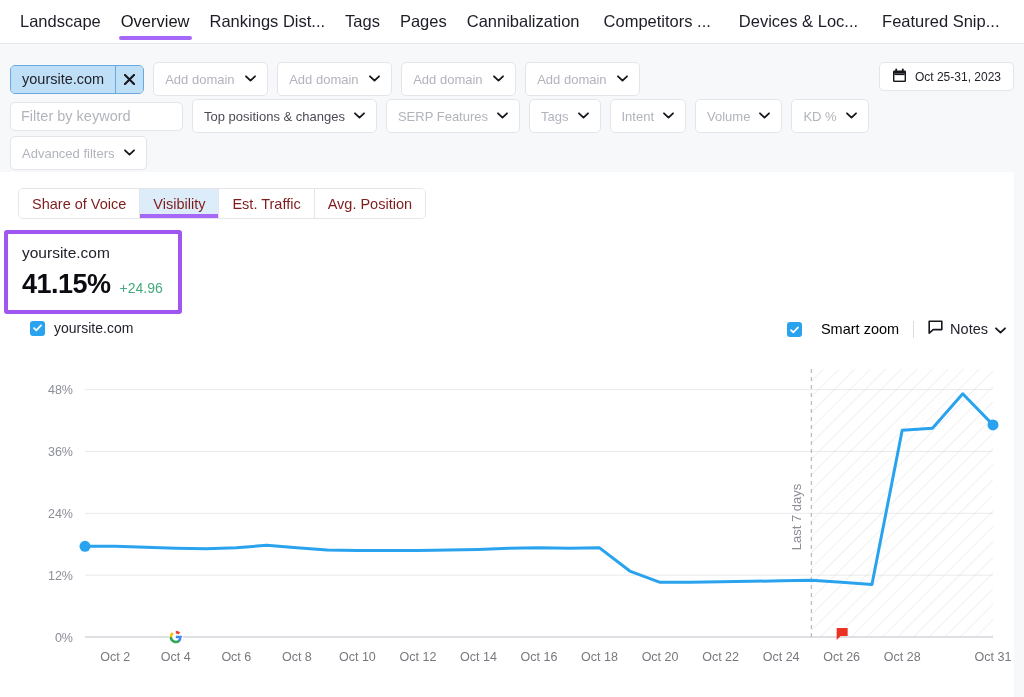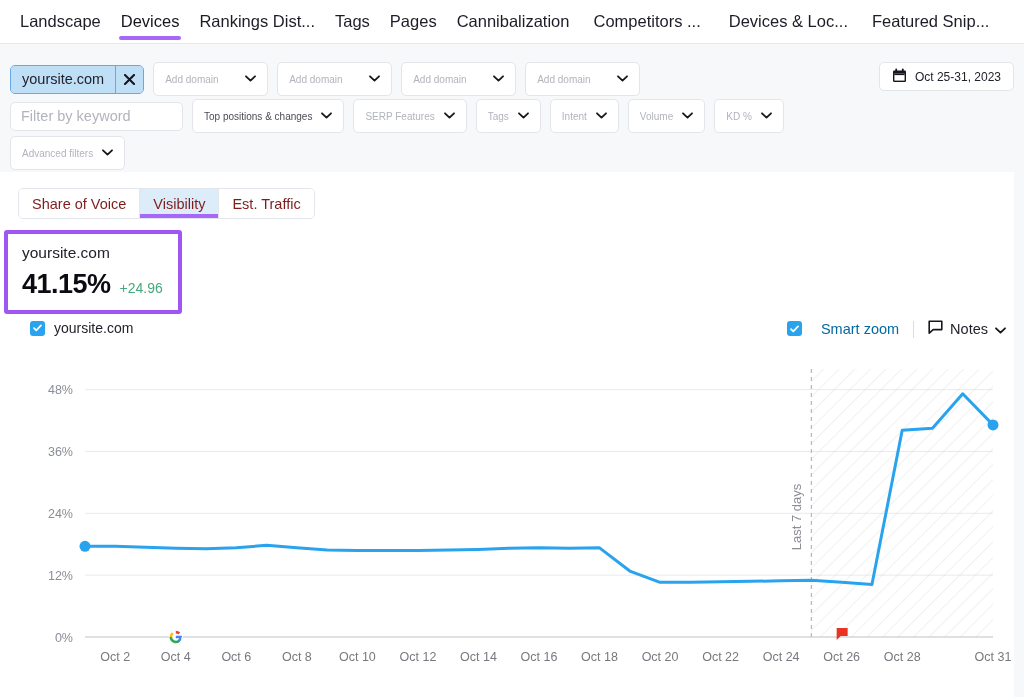--- a/index.html
+++ b/index.html
@@ -49,21 +49,21 @@
   }
   .chip .chip-x {
     display:flex; align-items:center; justify-content:center; width:28px;
     border-left:1px solid #6aa9e0; background:#bfdff7; color:#16161d;
     font-size:14px; font-weight:bold;
   }
 
   .ddbtn {
     height:29px; display:flex; align-items:center; gap:9px;
     padding:16px 11px; border:1px solid #e4e5ea; border-radius:5px;
-    background:#fff; font-size:10px; color:#b2b4bd; white-space:nowrap;
+    background:#fff; font-size:13px; color:#b2b4bd; white-space:nowrap;
     cursor:pointer;
   }
   .ddbtn.dark { color:#4b4b57; }
   .ddbtn .caret { color:#16161d; font-size:10px; line-height:1; }
 
   .searchbox {
     height:29px; display:flex; align-items:stretch; border:1px solid #e4e5ea;
     border-radius:5px; overflow:hidden; background:#fff; width:173px;
   }
   .searchbox input {
@@ -113,21 +113,21 @@
   }
   .legend-left { position:absolute; left:30px; top:0; display:flex; align-items:center; gap:9px; }
   .cbx {
     width:15px; height:15px; border-radius:3px; background:#2aa3ef;
     display:flex; align-items:center; justify-content:center;
     color:#fff; font-size:10px; line-height:1; cursor:pointer;
   }
   .legend-label { font-size:14px; color:#22222c; }
   .legend-right { position:absolute; right:18px; top:0; display:flex; align-items:center; gap:14px; }
   .legend-right .sep { width:1px; height:17px; background:#dcdde2; }
-  .smartzoom { display:flex; align-items:flex-start; gap:19px; font-size:14.5px; color:#0369a1; cursor:pointer; }
+  .smartzoom { display:flex; align-items:flex-end; gap:19px; font-size:14.5px; color:#000000; cursor:pointer; }
   .notesbtn { display:flex; align-items:center; gap:7px; font-size:14.5px; color:#22222c; cursor:pointer; }
 
   
   .chart { position:absolute; left:0; top:352px; width:1024px; height:345px; }
   .chartsvg { position:absolute; left:0; top:0; }
   .ylab { font-size:12.5px; fill:#8b8d97; font-family:"Liberation Sans", sans-serif; }
   .xlab { font-size:12.5px; fill:#78797f; font-family:"Liberation Sans", sans-serif; }
   .zonelab { font-size:13px; fill:#8b8d97; font-family:"Liberation Sans", sans-serif; }
 
   .rightgut { position:absolute; right:0; top:44px; width:10px; height:653px; background:#f7f8fa; }
@@ -135,21 +135,21 @@
 </head>
 <body>
 
 <div class="page">
 
   <div class="topnav">
     <div class="navtab">
         <span>Landscape</span>
       </div>
     <div class="navtab active">
-        <span>Devices</span>
+        <span>Overview</span>
       </div>
     <div class="navtab">
         <span>Rankings Dist...</span>
       </div>
     <div class="navtab">
         <span>Tags</span>
       </div>
     <div class="navtab">
         <span>Pages</span>
       </div>
@@ -283,20 +283,23 @@
   <div class="metricwrap">
     <div class="metricgroup">
       <div class="metrictab">
           <span>Share of Voice</span>
         </div>
       <div class="metrictab active">
           <span>Visibility</span>
         </div>
       <div class="metrictab">
           <span>Est. Traffic</span>
+        </div>
+      <div class="metrictab">
+          <span>Avg. Position</span>
         </div>
     </div>
   </div>
 
   <div class="valuecard">
     <div class="vc-domain">yoursite.com</div>
     <div class="vc-row">
       <div class="vc-value">41.15%</div>
       <div class="vc-delta">+24.96</div>
     </div>

